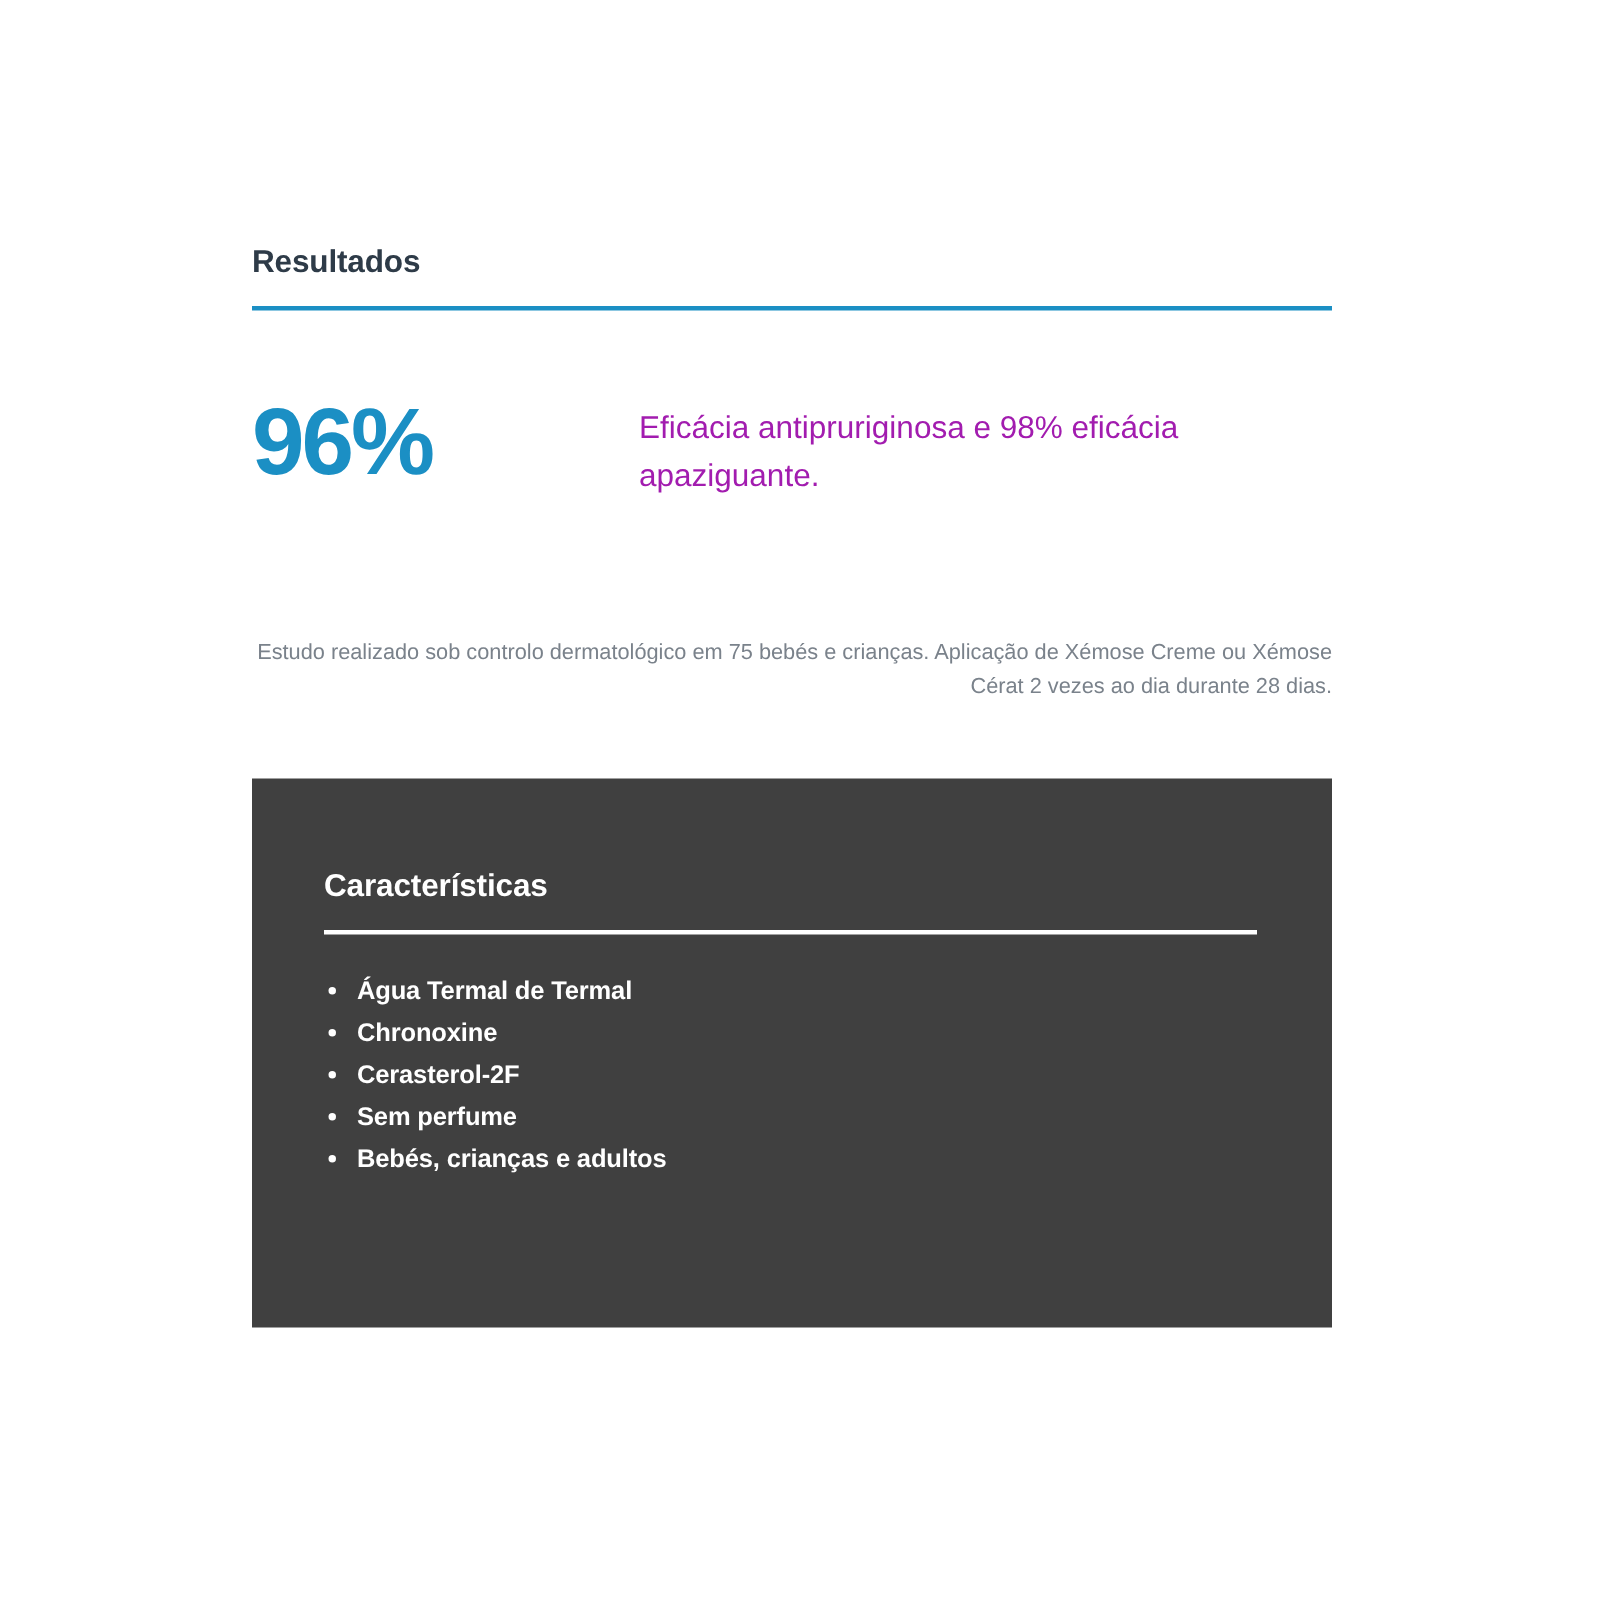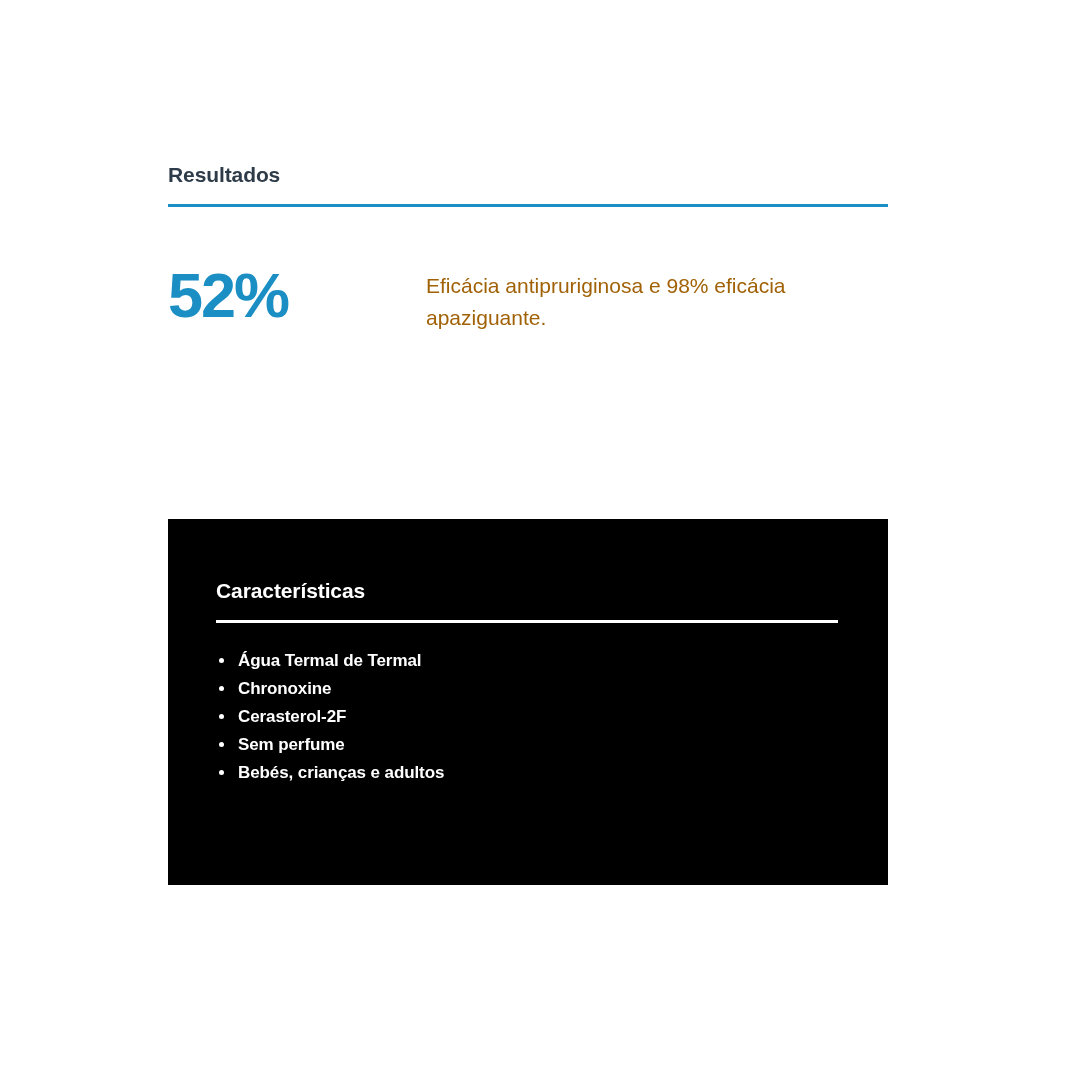--- a/index.html
+++ b/index.html
@@ -64,21 +64,21 @@
     color: #1b8fc4;
     line-height: 1.0;
     letter-spacing: -2px;
     margin: 0;
     padding-top: 2px;
   }
 
   .stat-copy {
     flex: 1 1 auto;
     font-size: 21px;
-    color: #a16207;
+    color: #a21caf;
     line-height: 1.5;
     margin: 0;
     padding-top: 8px;
   }
 
   
   .footnote {
     position: absolute;
     left: 168px;
     top: 424px;
@@ -90,21 +90,21 @@
     margin: 0;
   }
 
   
   .feature-panel {
     position: absolute;
     left: 168px;
     top: 519px;
     width: 720px;
     height: 366px;
-    background: #000000;
+    background: #404040;
     box-sizing: border-box;
     padding: 60px 48px 0 48px;
   }
 
   .panel-title {
     font-size: 21px;
     font-weight: bold;
     color: #ffffff;
     line-height: 1.1;
     letter-spacing: -0.1px;
@@ -148,24 +148,25 @@
 <body>
 
 <div class="page">
 
   <div class="results-section">
     <h2 class="section-title">Resultados</h2>
     <div class="title-rule"></div>
   </div>
 
   <div class="stat-row">
-    <div class="stat-figure">52%</div>
+    <div class="stat-figure">96%</div>
     <p class="stat-copy">Eficácia antipruriginosa e 98% eficácia apaziguante.</p>
   </div>
 
+  <p class="footnote">Estudo realizado sob controlo dermatológico em 75 bebés e crianças. Aplicação de Xémose Creme ou Xémose Cérat 2 vezes ao dia durante 28 dias.</p>
 
   <div class="feature-panel">
     <h3 class="panel-title">Características</h3>
     <div class="panel-rule"></div>
     <ul class="feature-list">
       <li>
         <span class="bullet"></span>
         <span>Água Termal de Termal</span>
       </li>
       <li>

